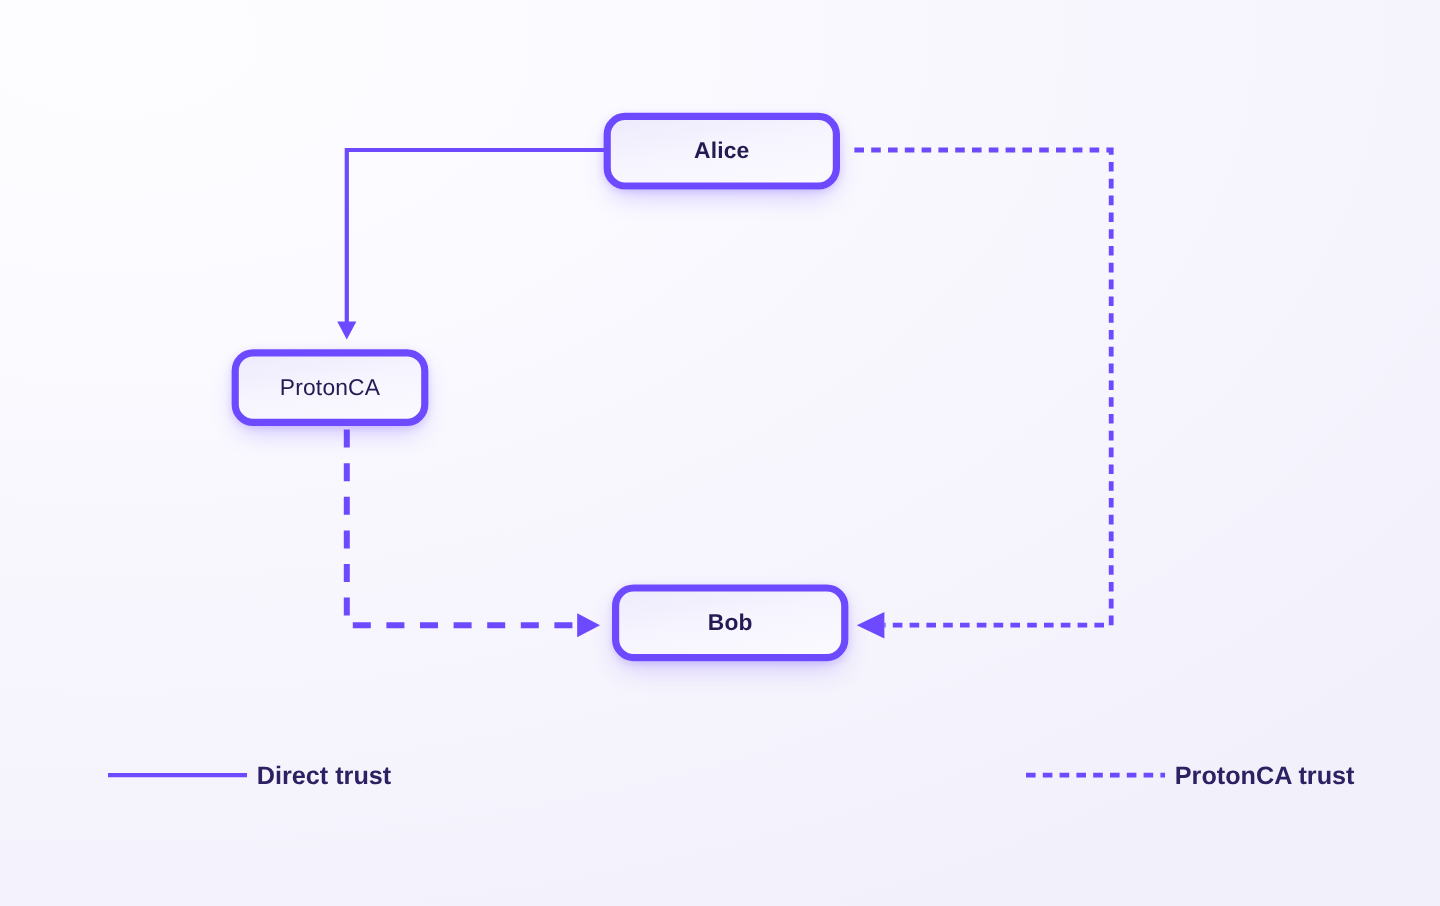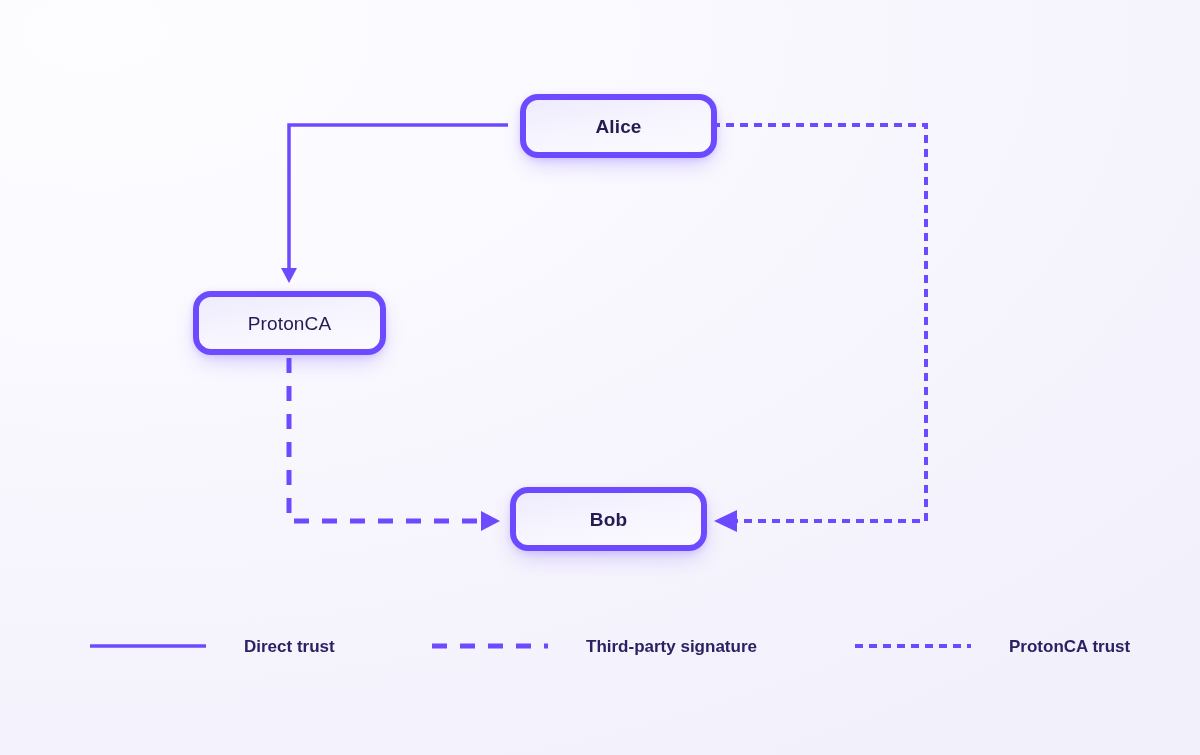--- a/index.html
+++ b/index.html
@@ -52,29 +52,29 @@
     letter-spacing: 0.15px;
     line-height: 1;
     white-space: nowrap;
   }
   .node.small .node-label {
     font-weight: 400;
     font-size: 19px;
   }
 
   #node-alice {
-    left: 520px;
+    left: 503px;
     top: 94px;
     width: 197px;
     height: 64px;
   }
   #node-protonca {
     left: 193px;
     top: 291px;
-    width: 193px;
+    width: 164px;
     height: 64px;
   }
   #node-bob {
     left: 510px;
     top: 487px;
     width: 197px;
     height: 64px;
     justify-content: center;
   }
 
@@ -91,22 +91,22 @@
     display: flex;
     align-items: center;
     height: 48px;
   }
   .legend-swatch {
     width: 116px;
     height: 14px;
     flex: 0 0 auto;
   }
   .legend-text {
-    margin-left: 38px;
-    font-size: 17px;
+    margin-left: 8px;
+    font-size: 21px;
     font-weight: 700;
     color: #2e2163;
     white-space: nowrap;
     line-height: 1;
     text-align: center;
   }
   #legend-direct { left: 90px; }
   #legend-thirdparty { left: 432px; }
   #legend-indirect { left: 855px; }
 </style>
@@ -155,26 +155,20 @@
 
   <div id="legend">
 
     <div id="legend-direct" class="legend-item">
       <svg class="legend-swatch" viewBox="0 0 116 14">
         <line x1="0" y1="7" x2="116" y2="7" stroke="#6d4aff" stroke-width="3.5"></line>
       </svg>
       <span class="legend-text">Direct trust</span>
     </div>
 
-    <div id="legend-thirdparty" class="legend-item">
-      <svg class="legend-swatch" viewBox="0 0 116 14">
-        <line x1="0" y1="7" x2="116" y2="7" stroke="#6d4aff" stroke-width="5" stroke-dasharray="15 13"></line>
-      </svg>
-      <span class="legend-text">Third-party signature</span>
-    </div>
 
     <div id="legend-indirect" class="legend-item">
       <svg class="legend-swatch" viewBox="0 0 116 14">
         <line x1="0" y1="7" x2="116" y2="7" stroke="#6d4aff" stroke-width="4" stroke-dasharray="8 6"></line>
       </svg>
       <span class="legend-text">ProtonCA trust</span>
     </div>
 
   </div>
 </div>

